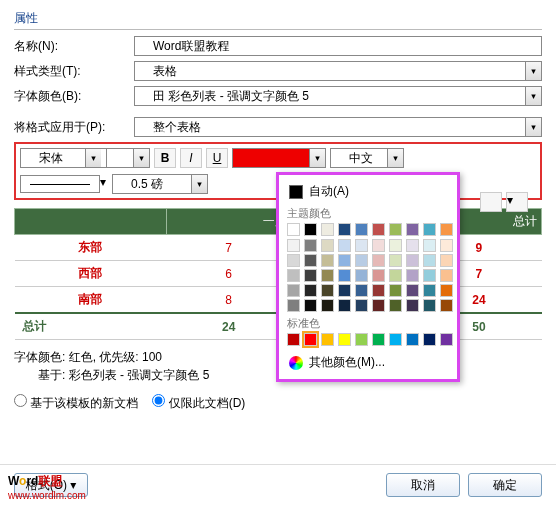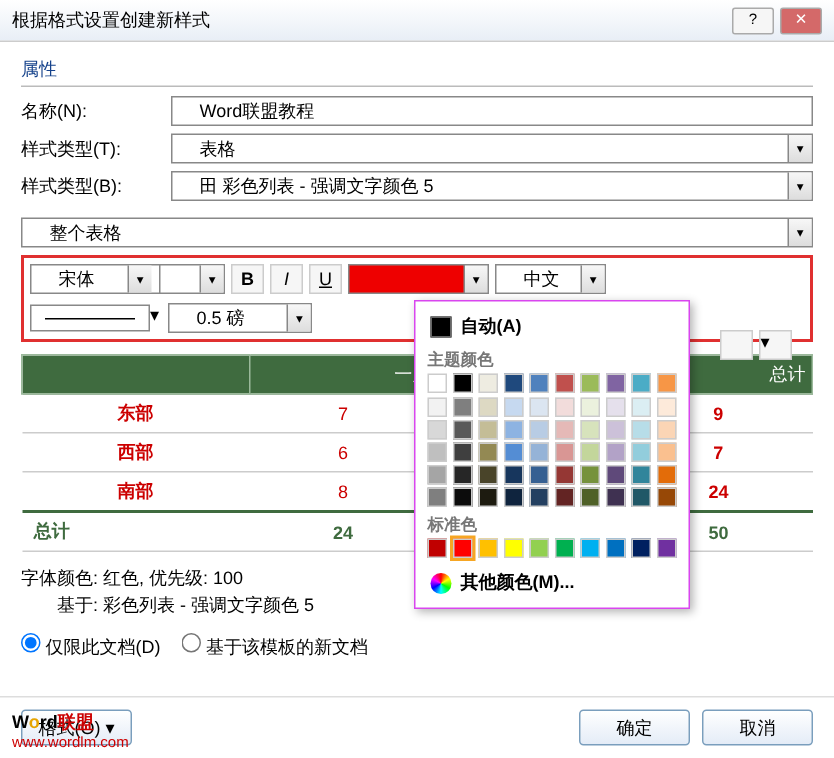--- a/index.html
+++ b/index.html
@@ -6,21 +6,21 @@
 body { background: #fff; width: 556px; height: 505px; font-size: 12px; color: #000; }
 .window { width: 100%; height: 100%; display: flex; flex-direction: column; }
 .titlebar { background: linear-gradient(#fff,#e8eef6); height: 28px; display: flex; align-items: center; padding: 0 8px; border-bottom: 1px solid #ccc; position: relative; }
 .titlebar .title { flex: 1; font-size: 12px; }
 .winbtns { display: flex; gap: 4px; }
 .winbtn { width: 28px; height: 18px; border: 1px solid #aaa; border-radius: 2px; font-size: 10px; text-align: center; line-height: 16px; background: #f6f6f6; }
 .winbtn.close { background:#d46969; color:#fff; }
 .body { padding: 8px 14px; flex: 1; position: relative; }
 fieldset { border: none; margin-bottom: 6px; }
 legend { color: #15428b; font-size: 12px; padding: 2px 0; border-bottom: 1px solid #bbb; width: 100%; margin-bottom: 6px; }
-.row { display: flex; align-items: center; margin-bottom: 5px; gap: 0; }
+.row { display: flex; align-items: center; margin-bottom: 5px; gap: 20px; }
 .lbl { width: 100px; text-align: left; }
 input[type=text], select { border: 1px solid #888; background: #fff; font-size: 12px; height: 20px; padding: 1px 18px; }
 .full { flex: 1; }
 .dd { position: relative; display: flex; }
 .dd .arrow { position: absolute; right: 1px; top: 1px; width: 16px; height: 18px; background: linear-gradient(#f7f7f7,#ddd); border-left: 1px solid #888; text-align: center; font-size: 9px; line-height: 18px; }
 .redbox { border: 2px solid #e03030; padding: 4px; margin-top: 4px; }
 .toolbar { display: flex; align-items: center; gap: 4px; margin-bottom: 6px; }
 .tbn { width: 22px; height: 20px; border: 1px solid #ccc; background:#f6f6f6; text-align:center; line-height:18px; font-size:12px; }
 .colorswatch { width: 78px; height: 20px; border: 1px solid #888; background: #e00; display:inline-block; }
 .swatchdd { display:flex; align-items:center; }
@@ -40,70 +40,64 @@
 .desc { margin-top:8px; line-height:1.5; }
 .radiorow { margin-top:10px; display:flex; align-items:center; gap:14px; }
 .footer { padding:8px 14px; display:flex; justify-content:space-between; align-items:center; border-top:1px solid #ddd; }
 .btn { width:74px; height:24px; border:1px solid #7a9ebd; background:linear-gradient(#fff,#e4ecf7); border-radius:3px; font-size:12px; }
 .watermark { position:absolute; left:8px; bottom:4px; font-size:12px; }
 .watermark .brand { font-weight:bold; }
 .watermark .o1 { color:#e6a400; }
 .watermark .o2 { color:#c00; }
 .watermark .url { color:#c00; font-size:10px; display:block; }
 
-.colorpop { position:absolute; left:276px; top:172px; width:184px; background:#fff; border:1px solid #d946ef; padding:6px 8px; box-shadow:2px 2px 6px rgba(0,0,0,0.3); z-index:10;font-weight:bold; }
+.colorpop { position:absolute; left:276px; top:172px; width:184px; background:#fff; border:3px solid #d946ef; padding:6px 8px; box-shadow:2px 2px 6px rgba(0,0,0,0.3); z-index:10; }
 .colorpop .auto { display:flex; align-items:center; gap:6px; padding:2px; margin-bottom:4px; }
 .colorpop .auto .sq { width:14px; height:14px; background:#000; border:1px solid #666; }
 .colorpop .sect { color:#777; font-size:11px; margin:4px 0 2px; }
 .cgrid { display:grid; grid-template-columns: repeat(10, 15px); gap:2px; }
 .cgrid .c { width:13px; height:13px; border:1px solid #ccc; }
 .cgrid .c.sel { outline:2px solid #f6a623; }
 .more { display:flex; align-items:center; gap:6px; margin-top:6px; padding:2px; }
 .more .ball { width:14px; height:14px; border-radius:50%; background: conic-gradient(red,yellow,lime,cyan,blue,magenta,red); }
 .underline { text-decoration: underline; }
 </style>
 </head>
 <body>
 
 <div class="window">
-  <div class="titlebar">
-    <span class="title">根据格式设置创建新样式</span>
-    <div class="winbtns">
-      <div class="winbtn">?</div>
-      <div class="winbtn close">✕</div>
-    </div>
-  </div>
 
   <div class="body">
 
     <fieldset>
       <legend>属性</legend>
 
       <div class="row">
         <span class="lbl">名称(N):</span>
         <input type="text" class="full" value="Word联盟教程" style="">
       </div>
       <div class="row">
         <span class="lbl">样式类型(T):</span>
         <div class="dd full">
           <input type="text" class="full" value="表格" style="">
           <span class="arrow">▾</span>
         </div>
       </div>
       <div class="row">
-        <span class="lbl">样式类型(B):</span>
+        <span class="lbl">字体颜色(B):</span>
         <div class="dd full">
           <input type="text" class="full" value="田 彩色列表 - 强调文字颜色 5" style="">
           <span class="arrow">▾</span>
         </div>
       </div>
     </fieldset>
 
     <fieldset>
       <div class="row">
+        <span class="lbl">将格式应用于(P):</span>
         <div class="dd full">
           <input type="text" class="full" value="整个表格" style="">
           <span class="arrow">▾</span>
         </div>
       </div>
 
       <div class="redbox">
         <div class="toolbar">
           <div class="dd" style="width:82px">
             <input type="text" style="width: 96px;" value="宋体">
@@ -178,22 +172,22 @@
         </tr>
       </tbody>
         </table>
 
       <div class="desc">
         <div>字体颜色: 红色, 优先级: 100</div>
         <div style="padding-left:24px">基于: 彩色列表 - 强调文字颜色 5</div>
       </div>
 
       <div class="radiorow">
+        <label><input type="radio" name="scope" style=""> <span>基于该模板的新文档</span></label>
         <label><input type="radio" name="scope" checked="" style=""> <span>仅限此文档(D)</span></label>
-        <label><input type="radio" name="scope" style=""> <span>基于该模板的新文档</span></label>
       </div>
     </fieldset>
 
     <div class="colorpop">
       <div class="auto">
         <span class="sq"></span>
         <span>自动(A)</span>
       </div>
       <div class="sect">主题颜色</div>
       <div class="cgrid" id="theme-row">
@@ -278,22 +272,22 @@
         <span class="ball"></span>
         <span>其他颜色(M)...</span>
       </div>
     </div>
 
   </div>
 
   <div class="footer">
     <button class="btn">格式(O) ▾</button>
     <div style="display:flex; gap:8px;">
+      <button class="btn">取消</button>
       <button class="btn">确定</button>
-      <button class="btn">取消</button>
     </div>
   </div>
 
   <div class="watermark">
     <span class="brand">
       <span>W</span><span class="o1">o</span><span>rd</span><span class="o2">联盟</span>
     </span>
     <span class="url">www.wordlm.com</span>
   </div>
 </div>

